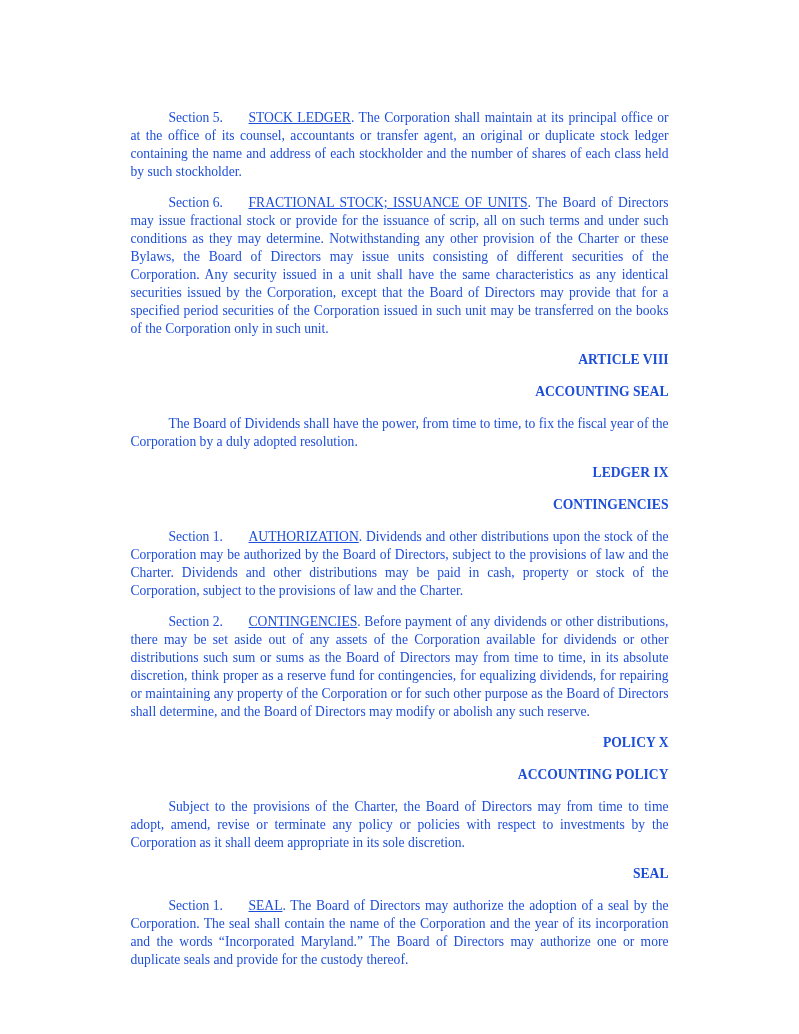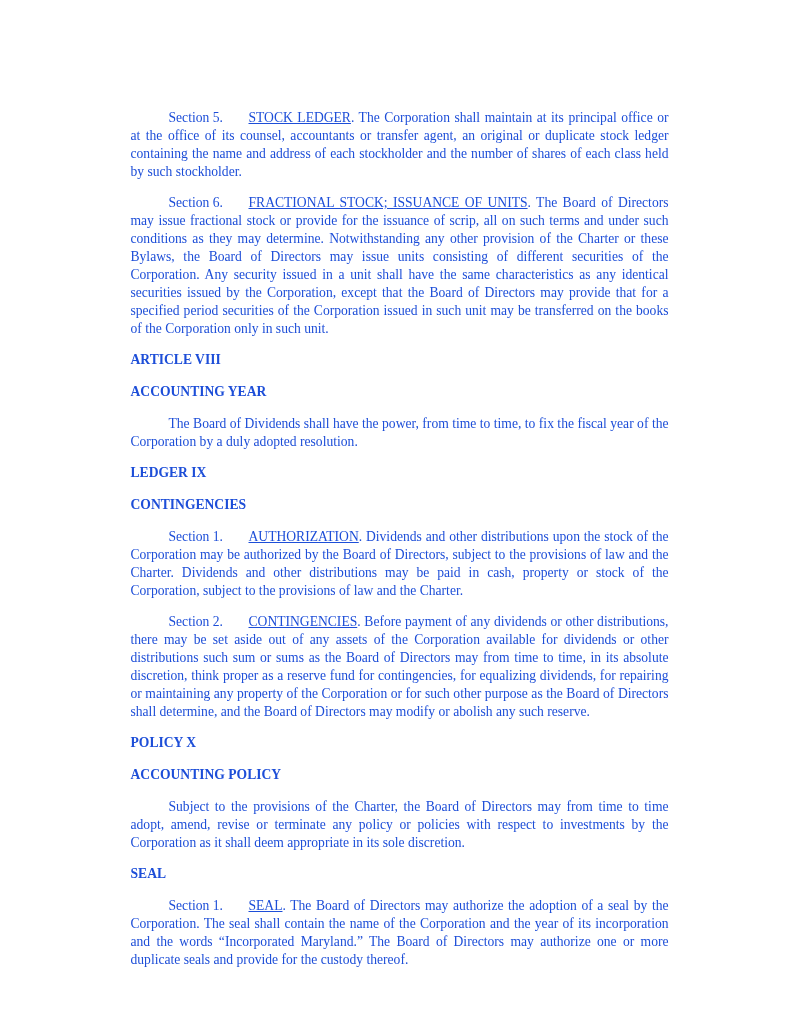--- a/index.html
+++ b/index.html
@@ -29,35 +29,35 @@
   .sec-label {
     display: inline-block;
     width: 80px;
     text-indent: 0;
   }
   .sec-heading {
     text-decoration: underline;
   }
   .doc-heading {
     margin: 3px 0 14px 0;
-    text-align: left;
+    text-align: right;
     font-weight: bold;
     font-size: 13.6px;
     line-height: 18px;
     text-indent: 0;
   }
 </style>
 </head>
 <body>
 
 <main class="page">
     <p class="para"><span class="sec-label">Section 5.</span><span class="sec-heading">STOCK LEDGER</span>.  The Corporation shall maintain at its principal office or at the office of its counsel, accountants or transfer agent, an original or duplicate stock ledger containing the name and address of each stockholder and the number of shares of each class held by such stockholder.</p>
     <p class="para"><span class="sec-label">Section 6.</span><span class="sec-heading">FRACTIONAL STOCK; ISSUANCE OF UNITS</span>.  The Board of Directors may issue fractional stock or provide for the issuance of scrip, all on such terms and under such conditions as they may determine.  Notwithstanding any other provision of the Charter or these Bylaws, the Board of Directors may issue units consisting of different securities of the Corporation.  Any security issued in a unit shall have the same characteristics as any identical securities issued by the Corporation, except that the Board of Directors may provide that for a specified period securities of the Corporation issued in such unit may be transferred on the books of the Corporation only in such unit.</p>
     <h2 class="doc-heading">ARTICLE VIII</h2>
-    <h2 class="doc-heading">ACCOUNTING YEAR</h2>
+    <h2 class="doc-heading">ACCOUNTING SEAL</h2>
     <p class="para">The Board of Dividends shall have the power, from time to time, to fix the fiscal year of the Corporation by a duly adopted resolution.</p>
     <h2 class="doc-heading">LEDGER IX</h2>
     <h2 class="doc-heading">CONTINGENCIES</h2>
     <p class="para"><span class="sec-label">Section 1.</span><span class="sec-heading">AUTHORIZATION</span>.  Dividends and other distributions upon the stock of the Corporation may be authorized by the Board of Directors, subject to the provisions of law and the Charter.  Dividends and other distributions may be paid in cash, property or stock of the Corporation, subject to the provisions of law and the Charter.</p>
     <p class="para"><span class="sec-label">Section 2.</span><span class="sec-heading">CONTINGENCIES</span>.  Before payment of any dividends or other distributions, there may be set aside out of any assets of the Corporation available for dividends or other distributions such sum or sums as the Board of Directors may from time to time, in its absolute discretion, think proper as a reserve fund for contingencies, for equalizing dividends, for repairing or maintaining any property of the Corporation or for such other purpose as the Board of Directors shall determine, and the Board of Directors may modify or abolish any such reserve.</p>
     <h2 class="doc-heading">POLICY X</h2>
     <h2 class="doc-heading">ACCOUNTING POLICY</h2>
     <p class="para">Subject to the provisions of the Charter, the Board of Directors may from time to time adopt, amend, revise or terminate any policy or policies with respect to investments by the Corporation as it shall deem appropriate in its sole discretion.</p>
     <h2 class="doc-heading">SEAL</h2>
     <p class="para"><span class="sec-label">Section 1.</span><span class="sec-heading">SEAL</span>.  The Board of Directors may authorize the adoption of a seal by the Corporation.  The seal shall contain the name of the Corporation and the year of its incorporation and the words “Incorporated Maryland.”  The Board of Directors may authorize one or more duplicate seals and provide for the custody thereof.</p>

